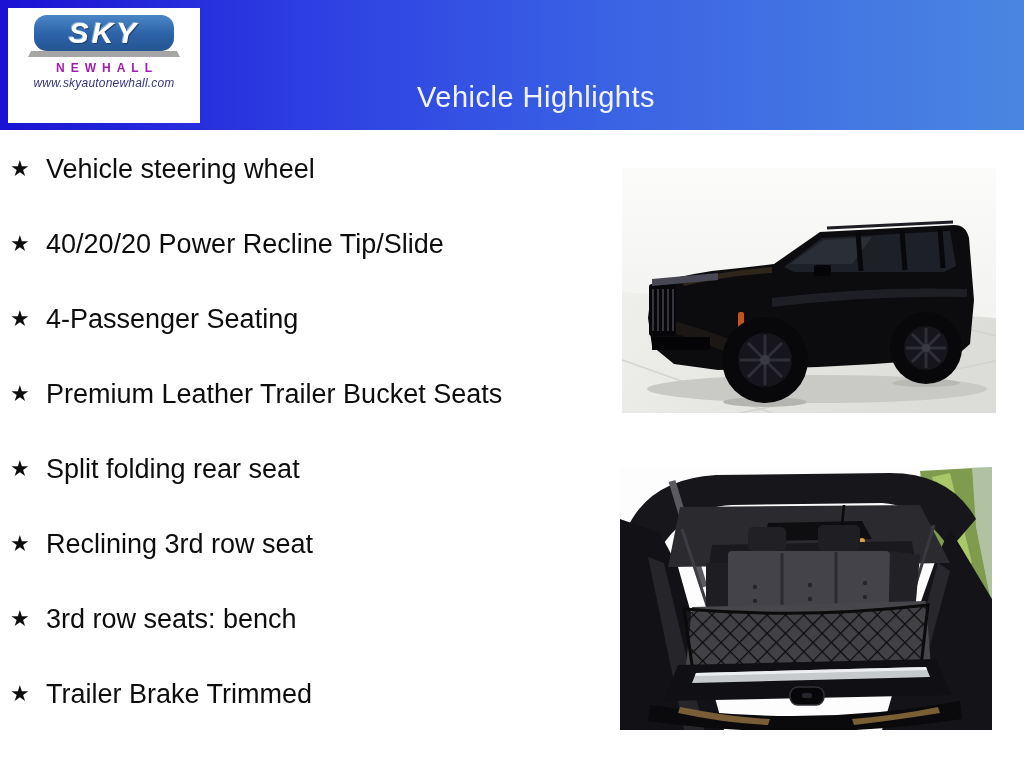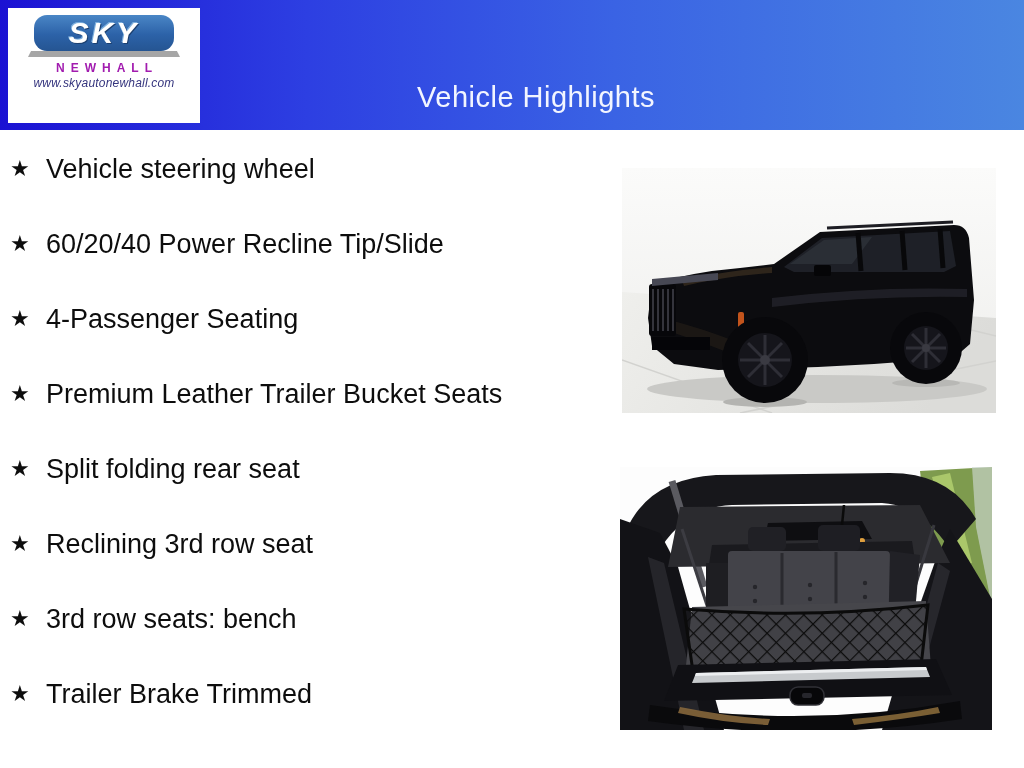--- a/index.html
+++ b/index.html
@@ -85,21 +85,21 @@
   </div>
 </div>
 
 <ul class="highlights-list">
   <li>
     <span class="star">★</span>
     <span class="item-text">Vehicle steering wheel</span>
   </li>
   <li>
     <span class="star">★</span>
-    <span class="item-text">60/20/40 Power Recline Tip/Slide</span>
+    <span class="item-text">40/20/20 Power Recline Tip/Slide</span>
   </li>
   <li>
     <span class="star">★</span>
     <span class="item-text">4-Passenger Seating</span>
   </li>
   <li>
     <span class="star">★</span>
     <span class="item-text">Premium Leather Trailer Bucket Seats</span>
   </li>
   <li>

